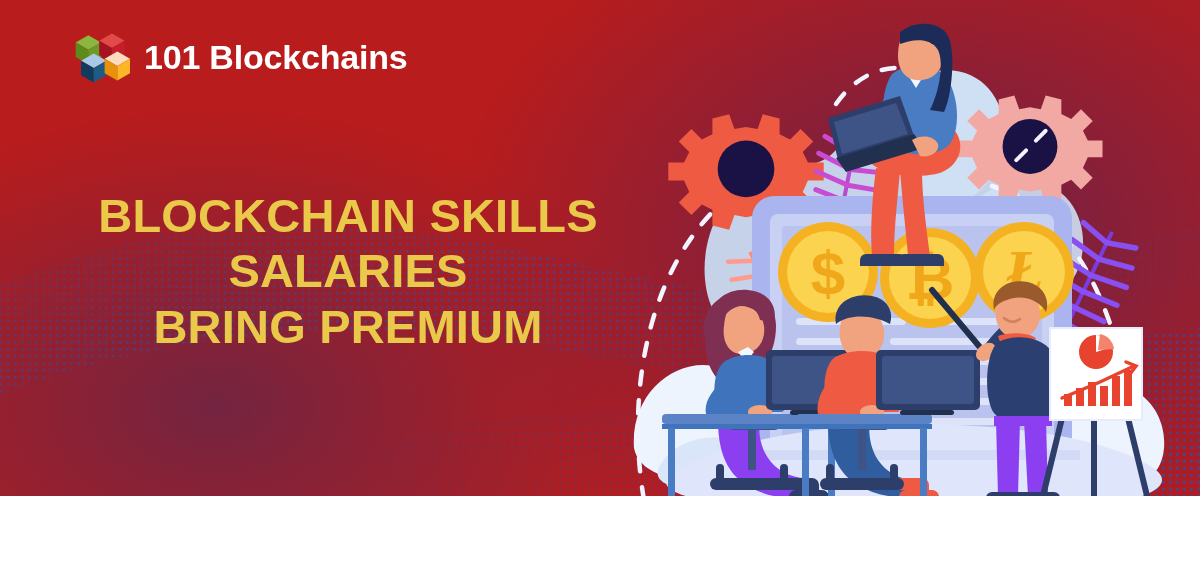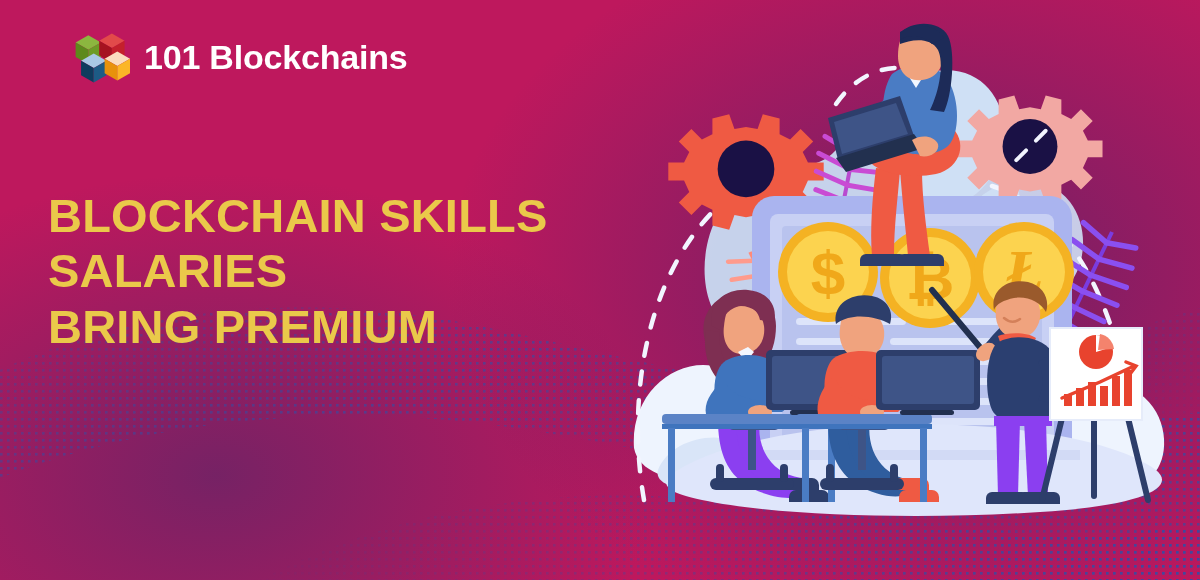--- a/index.html
+++ b/index.html
@@ -5,22 +5,22 @@
   * { box-sizing: border-box; margin: 0; padding: 0; }
   html, body {
     width: 1200px;
     height: 580px;
     overflow: hidden;
     font-family: "Liberation Sans", sans-serif;
   }
   #banner {
     position: relative;
     width: 1200px;
-    height: 580px;
-    background: #be185d;
+    height: 496px;
+    background: #b91c1c;
     overflow: hidden;
   }
   
   #bg-tint {
     position: absolute;
     inset: 0;
     background:
       radial-gradient(ellipse 700px 520px at 78% 48%, rgba(42,38,110,0.55) 0%, rgba(26,17,69,0) 70%),
       radial-gradient(ellipse 620px 420px at 18% 82%, rgba(30,46,110,0.45) 0%, rgba(26,17,69,0) 72%);
     pointer-events: none;
@@ -38,23 +38,23 @@
     color: #ffffff;
     font-size: 34px;
     font-weight: 700;
     letter-spacing: -0.2px;
     white-space: nowrap;
   }
 
   
   #headline {
     position: absolute;
-    left: 48px; top: 188px;
+    left: 68px; top: 188px;
     width: 560px;
-    text-align: left;
+    text-align: center;
     color: #eac94a;
     font-size: 47px;
     font-weight: 700;
     line-height: 1.18;
     letter-spacing: 0.2px;
   }
   #headline .ln { display: block; }
 
   
   #illustration { position: absolute; left: 600px; top: 0; width: 600px; height: 580px; }

